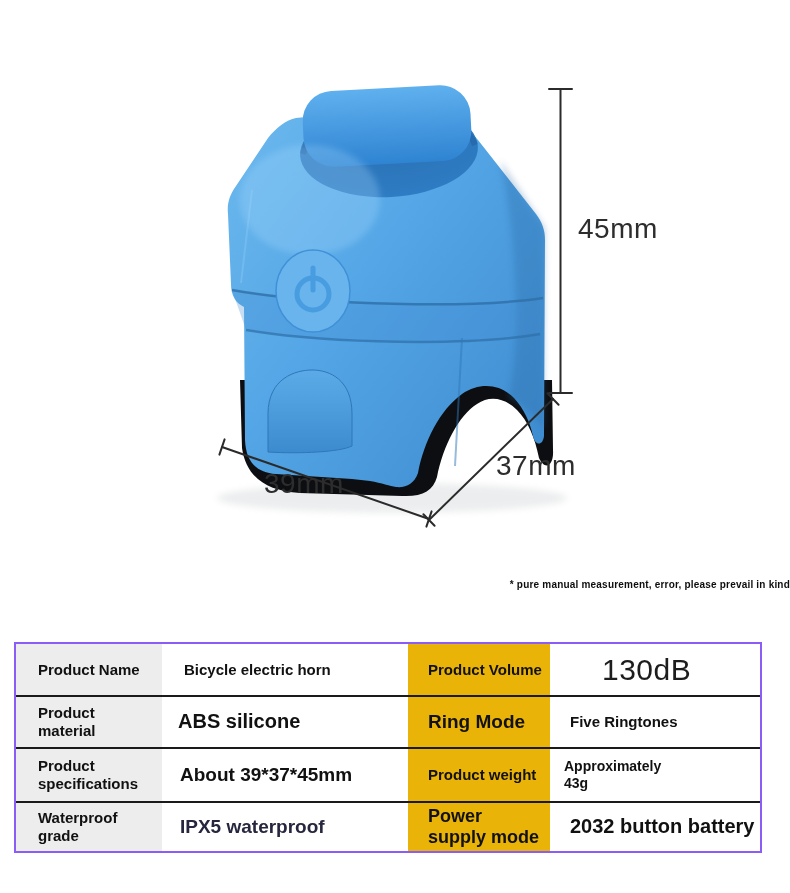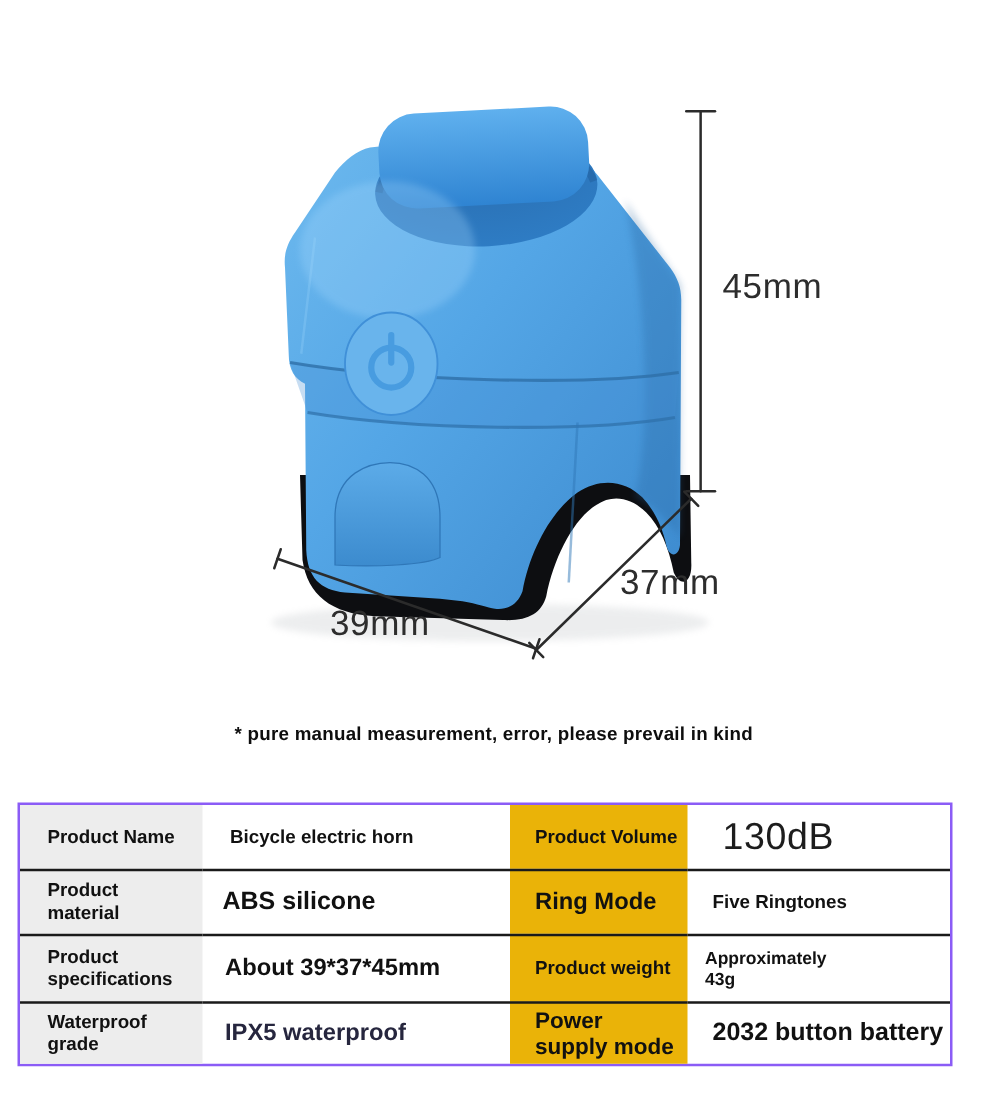--- a/index.html
+++ b/index.html
@@ -8,44 +8,44 @@
     font-family:"Liberation Sans",sans-serif;overflow:hidden;
   }
   .photo-area{position:absolute;left:0;top:0;width:790px;height:531px;}
   .photo-area svg{position:absolute;left:0;top:0;}
   .dim{
     position:absolute;font-size:28px;font-weight:400;color:#2d2d2d;
     letter-spacing:.5px;white-space:nowrap;
   }
   .dim-h{left:578px;top:213px;}
   .dim-d{left:496px;top:450px;}
-  .dim-w{left:264px;top:483px;}
+  .dim-w{left:264px;top:468px;}
   .disclaimer{
-    position:absolute;left:0;top:579px;width:790px;text-align:center;
-    font-size:15px;font-weight:700;color:#0e0e0e;letter-spacing:.2px;
+    position:absolute;left:0;top:579px;width:790px;text-align:right;
+    font-size:10px;font-weight:700;color:#0e0e0e;letter-spacing:.2px;
   }
   
   .spec-table{
     position:absolute;left:14px;top:642px;
     display:grid;
     grid-template-columns:146px 246px 142px 210px;
     grid-template-rows:51px 52px 54px 50px;
     border:2px solid #8b5cf6;background:#fff;
   }
   .cell{
     display:flex;align-items:center;box-sizing:border-box;
     color:#111;line-height:1.18;
   }
   .bt{border-top:2px solid #1a1a1a;}
   .lab{background:#ededed;font-weight:700;font-size:15px;padding:0 16px 0 22px;}
   .lab3{background:#eab308;font-weight:700;font-size:15px;padding:0 6px 0 20px;}
   .lab-big{font-size:19px;}
   .lab-pow{font-size:18px;}
   .v-name{font-size:15px;font-weight:700;padding-left:22px;}
-  .v-130{font-size:30px;font-weight:400;color:#1d1d1d;padding-left:28px;letter-spacing:.5px;}
+  .v-130{font-size:30px;font-weight:400;color:#1d1d1d;padding-left:8px;letter-spacing:.5px;margin-left:44px;}
   .v-lg{font-size:20px;font-weight:700;padding-left:16px;}
   .v-md{font-size:15px;font-weight:700;padding-left:20px;}
   .v-spec{font-size:19px;font-weight:700;padding-left:18px;}
   .v-43{font-size:14px;font-weight:700;padding-left:14px;}
   .v-43 span{display:block;max-width:104px;}
   .v-ipx{font-size:19px;font-weight:700;padding-left:18px;color:#26263e;}
   .v-2032{font-size:20px;font-weight:700;padding-left:20px;}
 </style>
 </head>
 <body>

